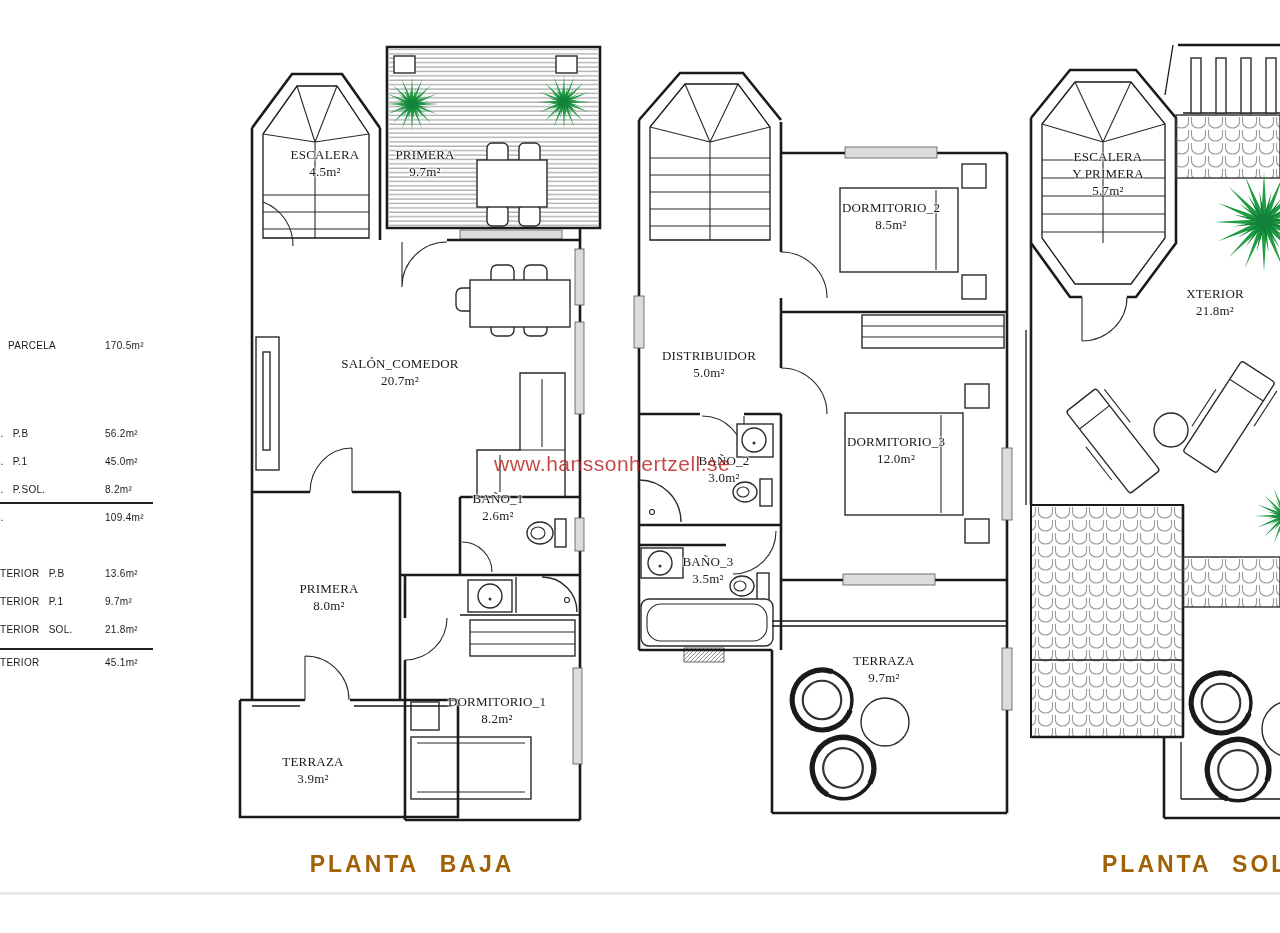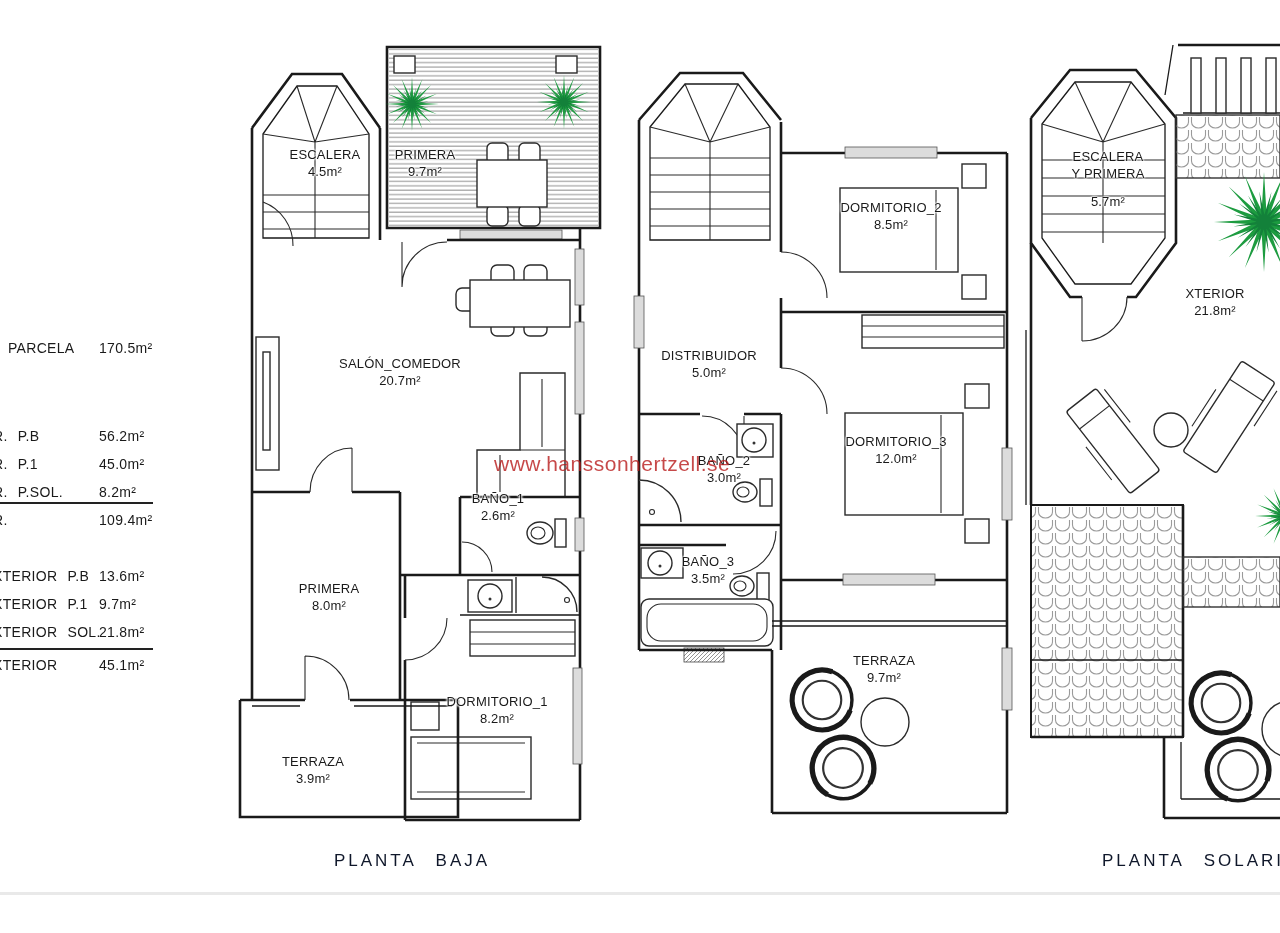--- a/index.html
+++ b/index.html
@@ -6,32 +6,32 @@
   .canvas{position:relative;width:1280px;height:933px;background:#fff;overflow:hidden;
           font-family:"Liberation Sans",sans-serif;color:#1a1a1a;}
   svg{position:absolute;left:0;top:0;}
   .w2{stroke:#1a1a1a;stroke-width:2.6;fill:none;}
   .w1{stroke:#1a1a1a;stroke-width:1.3;fill:none;}
   .t{stroke:#2a2a2a;stroke-width:1.1;fill:none;}
   .d{stroke:#2a2a2a;stroke-width:1.1;fill:none;}
   .furn{stroke:#2a2a2a;stroke-width:1.4;fill:#fff;}
   .win{fill:#dcdcdc;stroke:#555;stroke-width:0.8;}
   
-  .trow{position:absolute;left:0;width:185px;height:18px;font-size:14px;letter-spacing:.3px;}
+  .trow{position:absolute;left:0;width:185px;height:18px;font-size:10px;letter-spacing:.3px;}
   .tlabel{position:absolute;left:8px;white-space:nowrap;word-spacing:6px;}
   .tlabel.cut{left:-7px;}
-  .tval{position:absolute;left:99px;white-space:nowrap;}
+  .tval{position:absolute;left:105px;white-space:nowrap;}
   .trule{position:absolute;left:0;width:153px;height:2px;background:#222;}
   
   .rlabel{position:absolute;transform:translateX(-50%);text-align:center;font-size:13px;
           line-height:17px;white-space:nowrap;letter-spacing:.2px;
-          text-shadow:0 0 2px #fff,0 0 2px #fff,0 0 3px #fff,0 0 3px #fff;}
+          text-shadow:0 0 2px #fff,0 0 2px #fff,0 0 3px #fff,0 0 3px #fff;font-family:Liberation Serif, serif;}
   
-  .ftitle{position:absolute;top:851px;font-size:17px;letter-spacing:3px;word-spacing:12px;
-          white-space:nowrap;color:#0f172a;}
+  .ftitle{position:absolute;top:851px;font-size:23px;letter-spacing:3px;word-spacing:12px;
+          white-space:nowrap;color:#a16207;font-weight:bold;}
   .ftitle.centered{transform:translateX(-50%);}
   .watermark{position:absolute;left:494px;top:452px;font-size:21px;letter-spacing:.5px;
              color:#b91c1c;opacity:.8;white-space:nowrap;}
   .bottom-rule{position:absolute;left:0;top:892px;width:1280px;height:3px;background:#e9e9e9;}
 </style>
 </head>
 <body>
 
 <div class="canvas">
 
@@ -357,21 +357,21 @@
       <div>3.5m²</div>
   </div>
   <div class="rlabel" style="left:884px;top:652px">
     <div>TERRAZA</div>
       <div>9.7m²</div>
   </div>
 
   <div class="rlabel" style="left:1108px;top:148px">
     <div>ESCALERA</div>
     <div>Y PRIMERA</div>
-    <div style="margin-top:11px">5.7m²</div>
+    <div style="margin-top:0">5.7m²</div>
   </div>
   <div class="rlabel" style="left:1215px;top:285px">
     <div>XTERIOR</div>
       <div>21.8m²</div>
   </div>
 
   <div class="ftitle centered" style="left:412px">PLANTA BAJA</div>
   <div class="ftitle" style="left:1102px">PLANTA SOLARIUM</div>
 
   <div class="watermark">www.hanssonhertzell.se</div>

